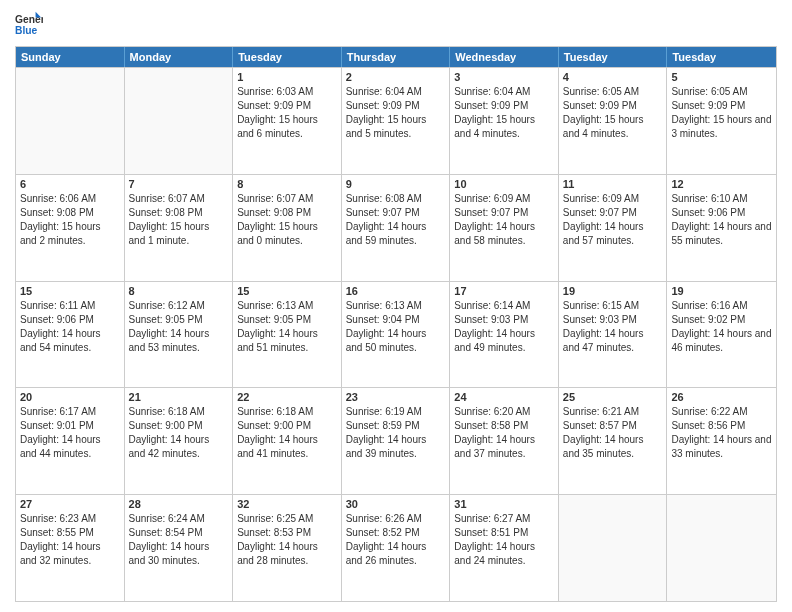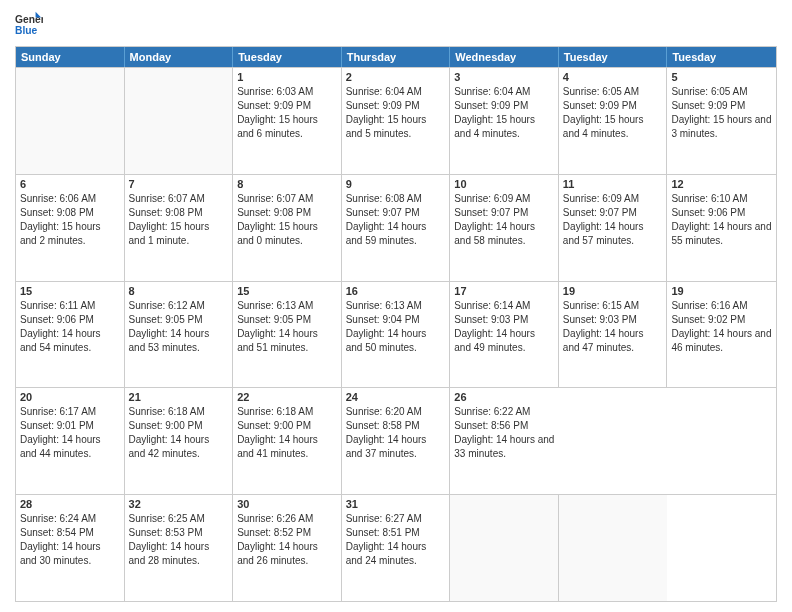--- a/index.html
+++ b/index.html
@@ -217,29 +217,41 @@
           </div>
           <div class="cal-cell">
             <span class="day-num">21</span>
             <div class="cell-info">Sunrise: 6:18 AM<br>Sunset: 9:00 PM<br>Daylight: 14 hours and 42 minutes.</div>
           </div>
           <div class="cal-cell">
             <span class="day-num">22</span>
             <div class="cell-info">Sunrise: 6:18 AM<br>Sunset: 9:00 PM<br>Daylight: 14 hours and 41 minutes.</div>
           </div>
           <div class="cal-cell">
+            <span class="day-num">23</span>
+            <div class="cell-info">Sunrise: 6:19 AM<br>Sunset: 8:59 PM<br>Daylight: 14 hours and 39 minutes.</div>
+          </div>
+          <div class="cal-cell">
             <span class="day-num">24</span>
             <div class="cell-info">Sunrise: 6:20 AM<br>Sunset: 8:58 PM<br>Daylight: 14 hours and 37 minutes.</div>
           </div>
           <div class="cal-cell">
+            <span class="day-num">25</span>
+            <div class="cell-info">Sunrise: 6:21 AM<br>Sunset: 8:57 PM<br>Daylight: 14 hours and 35 minutes.</div>
+          </div>
+          <div class="cal-cell">
             <span class="day-num">26</span>
             <div class="cell-info">Sunrise: 6:22 AM<br>Sunset: 8:56 PM<br>Daylight: 14 hours and 33 minutes.</div>
           </div>
         </div>
         <div class="cal-row">
+          <div class="cal-cell">
+            <span class="day-num">27</span>
+            <div class="cell-info">Sunrise: 6:23 AM<br>Sunset: 8:55 PM<br>Daylight: 14 hours and 32 minutes.</div>
+          </div>
           <div class="cal-cell">
             <span class="day-num">28</span>
             <div class="cell-info">Sunrise: 6:24 AM<br>Sunset: 8:54 PM<br>Daylight: 14 hours and 30 minutes.</div>
           </div>
           <div class="cal-cell">
             <span class="day-num">32</span>
             <div class="cell-info">Sunrise: 6:25 AM<br>Sunset: 8:53 PM<br>Daylight: 14 hours and 28 minutes.</div>
           </div>
           <div class="cal-cell">
             <span class="day-num">30</span>

